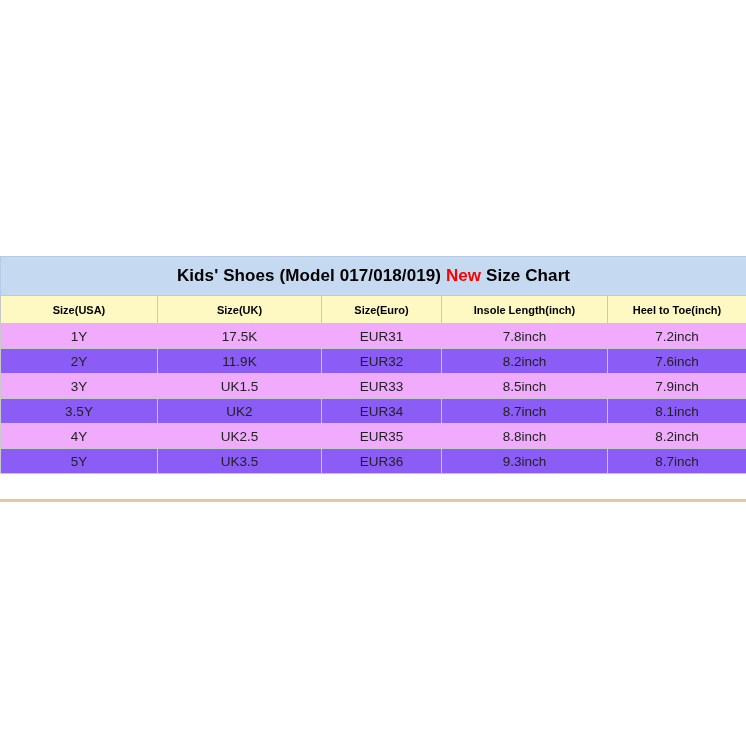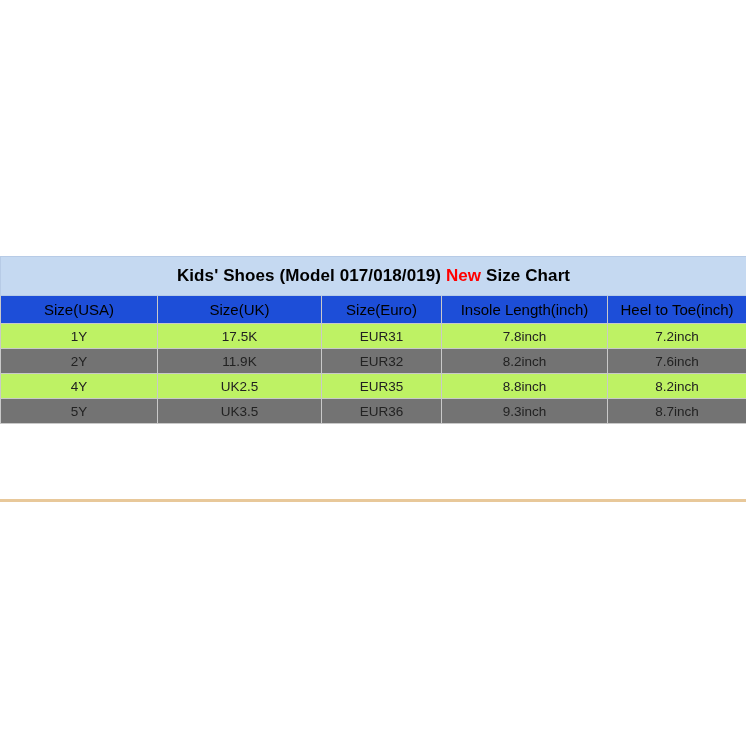--- a/index.html
+++ b/index.html
@@ -45,36 +45,36 @@
     color: #000000;
     letter-spacing: 0.1px;
     border: 1px solid #b7cbe6 !important;
   }
   .title-new {
     color: #ff0000;
   }
 
   
   .hdr-cell {
-    background: #1d4ed8;
+    background: #fef9c3;
     height: 27px;
-    font-size: 15px;
-    font-weight: normal;
+    font-size: 11px;
+    font-weight: bold;
     color: #000000;
   }
 
   
   .data-cell {
     height: 24px;
     font-size: 13.5px;
     color: #222222;
-    background: #737373;
+    background: #8b5cf6;
   }
   tr.alt .data-cell {
-    background: #bef264;
+    background: #f0abfc;
   }
 
   
   col.c0 { width: 157px; }
   col.c1 { width: 164px; }
   col.c2 { width: 120px; }
   col.c3 { width: 166px; }
   col.c4 { width: 139px; }
 
   
@@ -117,20 +117,34 @@
           <td class="data-cell">7.2inch</td>
         </tr>
         <tr>
           <td class="data-cell">2Y</td>
           <td class="data-cell">11.9K</td>
           <td class="data-cell">EUR32</td>
           <td class="data-cell">8.2inch</td>
           <td class="data-cell">7.6inch</td>
         </tr>
         <tr class="alt">
+          <td class="data-cell">3Y</td>
+          <td class="data-cell">UK1.5</td>
+          <td class="data-cell">EUR33</td>
+          <td class="data-cell">8.5inch</td>
+          <td class="data-cell">7.9inch</td>
+        </tr>
+        <tr>
+          <td class="data-cell">3.5Y</td>
+          <td class="data-cell">UK2</td>
+          <td class="data-cell">EUR34</td>
+          <td class="data-cell">8.7inch</td>
+          <td class="data-cell">8.1inch</td>
+        </tr>
+        <tr class="alt">
           <td class="data-cell">4Y</td>
           <td class="data-cell">UK2.5</td>
           <td class="data-cell">EUR35</td>
           <td class="data-cell">8.8inch</td>
           <td class="data-cell">8.2inch</td>
         </tr>
         <tr>
           <td class="data-cell">5Y</td>
           <td class="data-cell">UK3.5</td>
           <td class="data-cell">EUR36</td>

